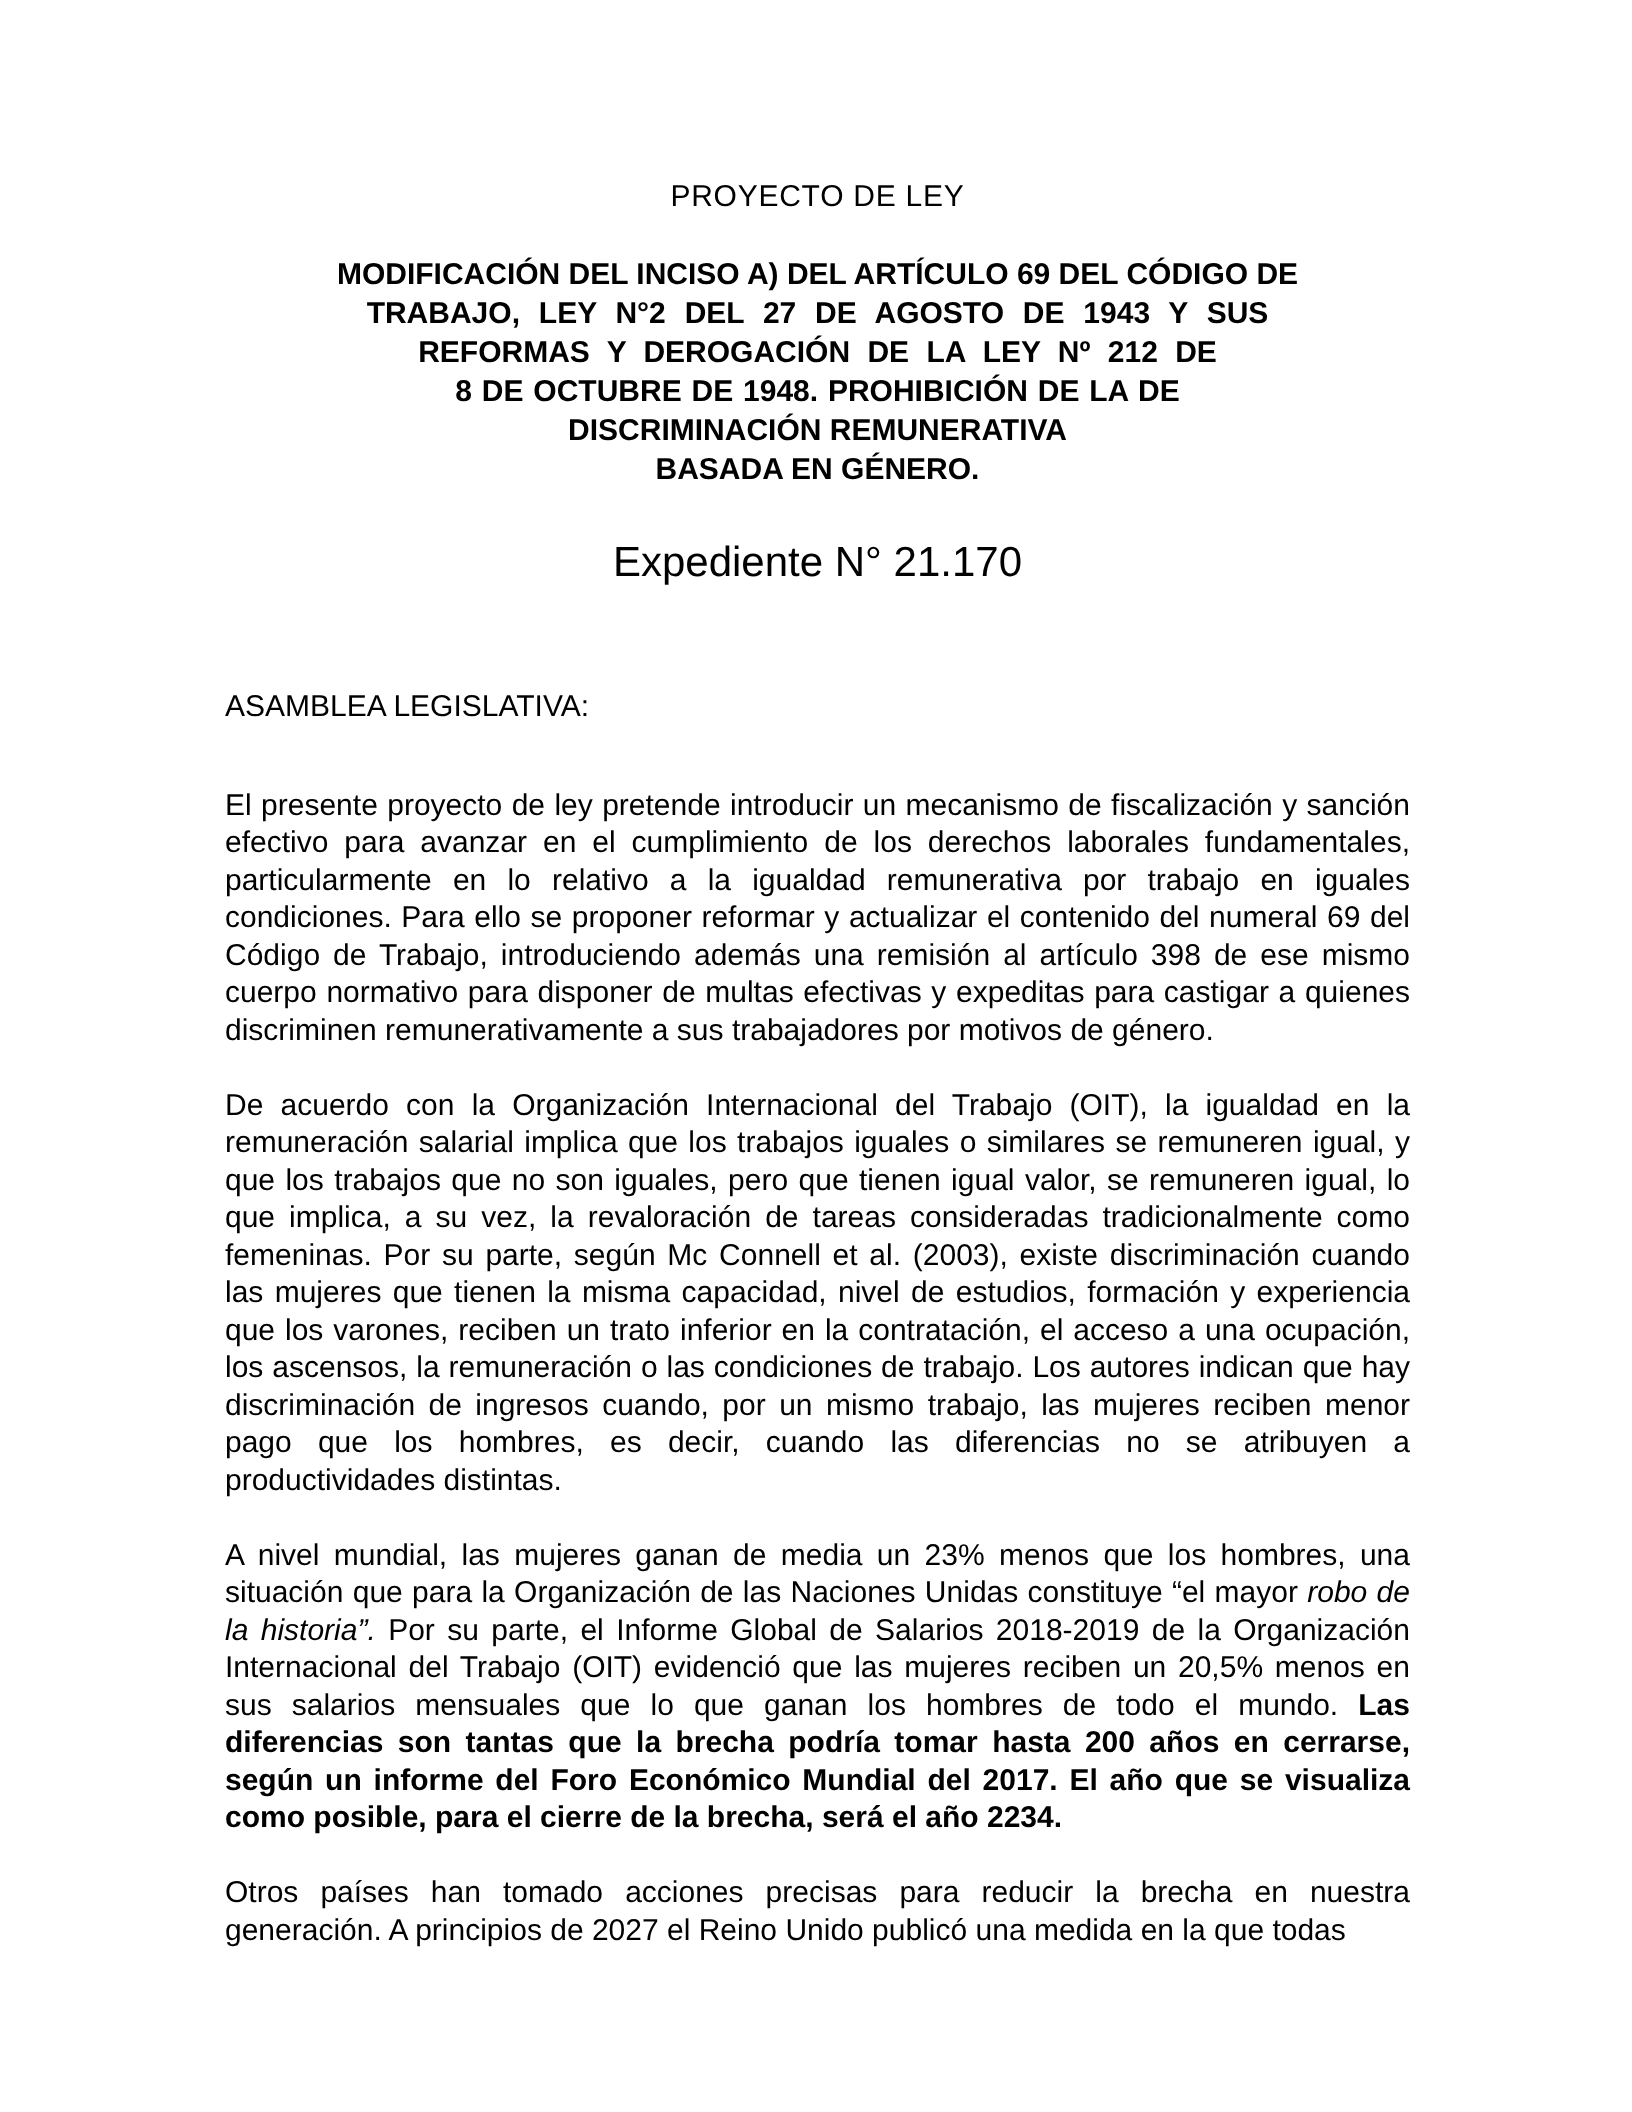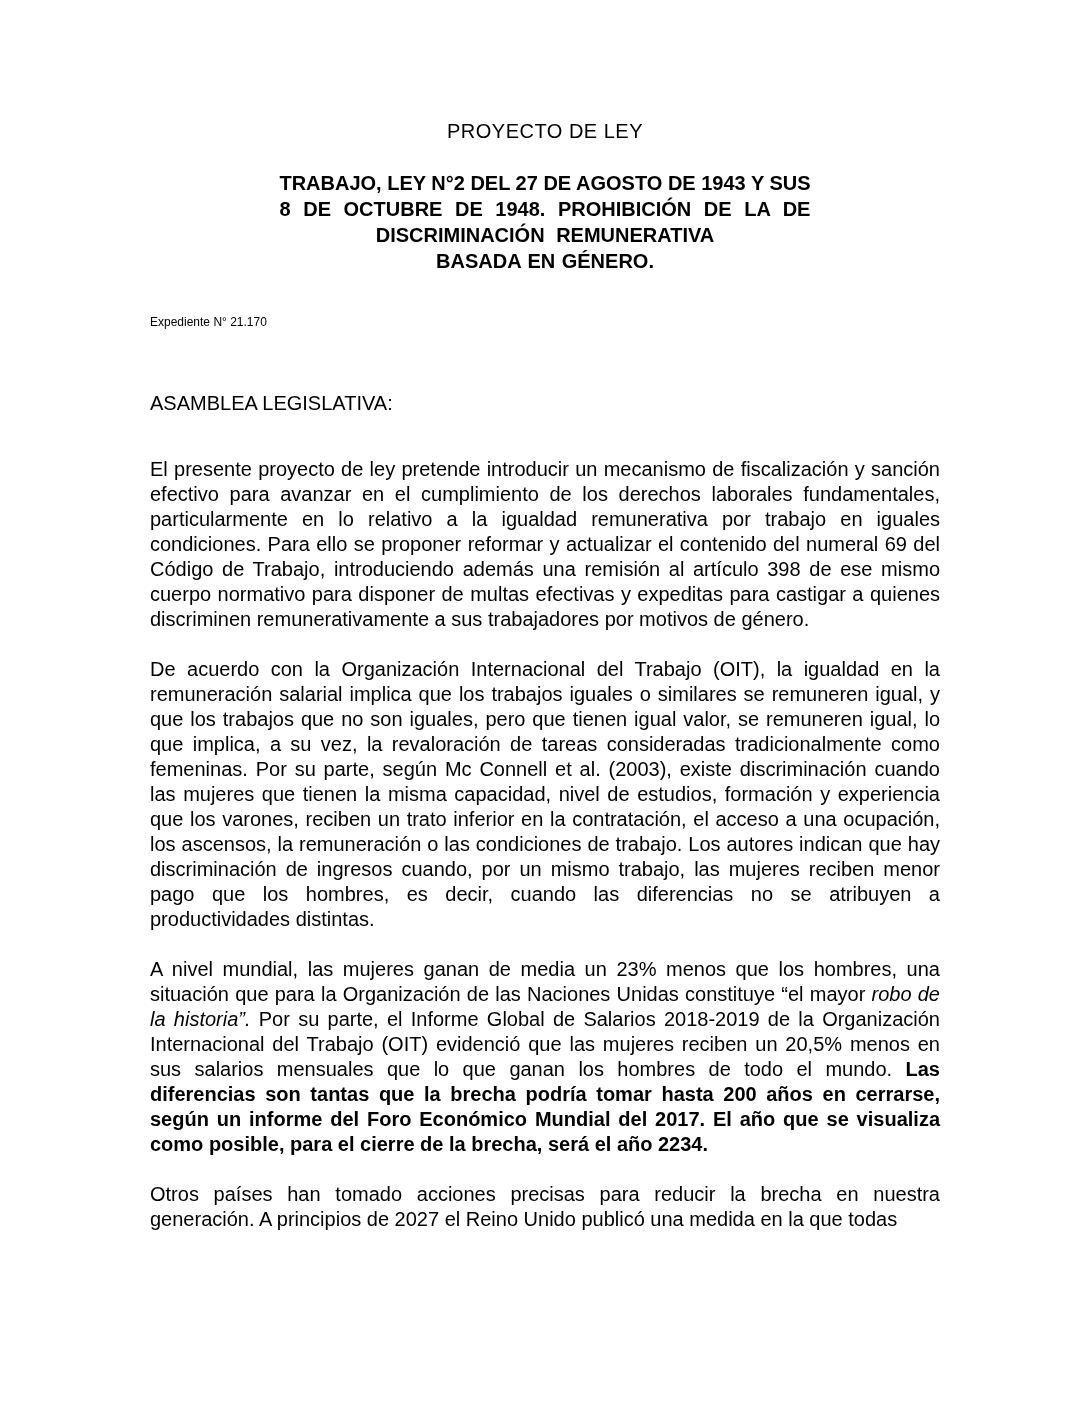--- a/index.html
+++ b/index.html
@@ -28,24 +28,24 @@
     text-align: center;
     font-weight: bold;
     font-size: 20px;
     line-height: 26px;
     margin-bottom: 36px;
   }
   .doc-title .title-line:nth-child(2) { word-spacing: 7px; }
   .doc-title .title-line:nth-child(3) { word-spacing: 6px; }
   .doc-title .title-line:nth-child(4) { word-spacing: 1px; }
   .expediente {
-    text-align: left;
-    font-size: 12px;
+    text-align: center;
+    font-size: 28px;
     line-height: 25px;
-    margin-bottom: 56px;
+    margin-bottom: 72px;
   }
   .salutation {
     font-size: 20px;
     line-height: 25px;
     margin-bottom: 41px;
   }
   .body-text p {
     font-size: 20px;
     line-height: 25px;
     text-align: justify;
@@ -55,21 +55,23 @@
   .run-italic { font-style: italic; }
   .run-bold   { font-weight: bold; }
 </style>
 </head>
 <body>
 
 <div class="page">
   <div class="kicker">PROYECTO DE LEY</div>
 
   <div class="doc-title">
+      <div class="title-line">MODIFICACIÓN DEL INCISO A) DEL ARTÍCULO 69 DEL CÓDIGO DE</div>
       <div class="title-line">TRABAJO, LEY N°2 DEL 27 DE AGOSTO DE 1943 Y SUS</div>
+      <div class="title-line">REFORMAS Y DEROGACIÓN DE LA LEY Nº 212 DE</div>
       <div class="title-line">8 DE OCTUBRE DE 1948.  PROHIBICIÓN DE LA DE</div>
       <div class="title-line">DISCRIMINACIÓN REMUNERATIVA</div>
       <div class="title-line">BASADA EN GÉNERO.</div>
     </div>
 
   <div class="expediente">Expediente N° 21.170</div>
 
   <div class="salutation">ASAMBLEA LEGISLATIVA:</div>
 
   <div class="body-text">

